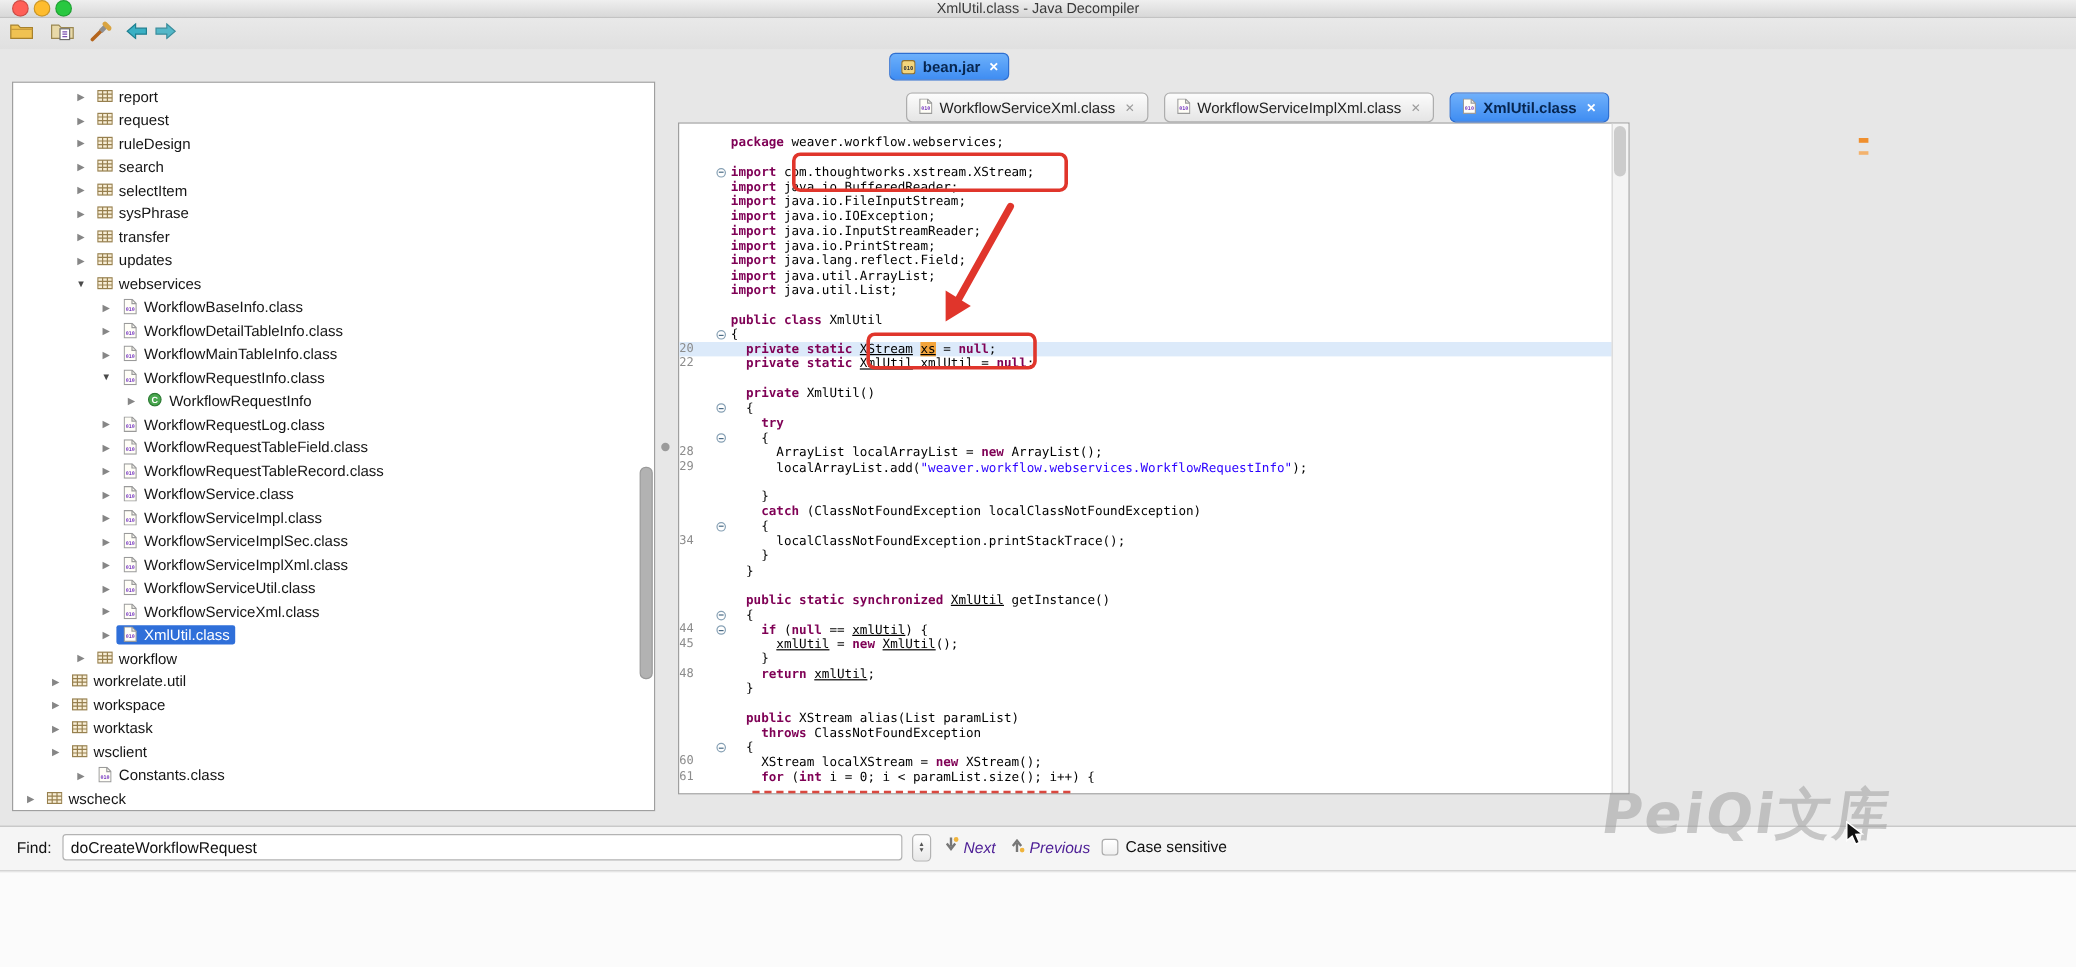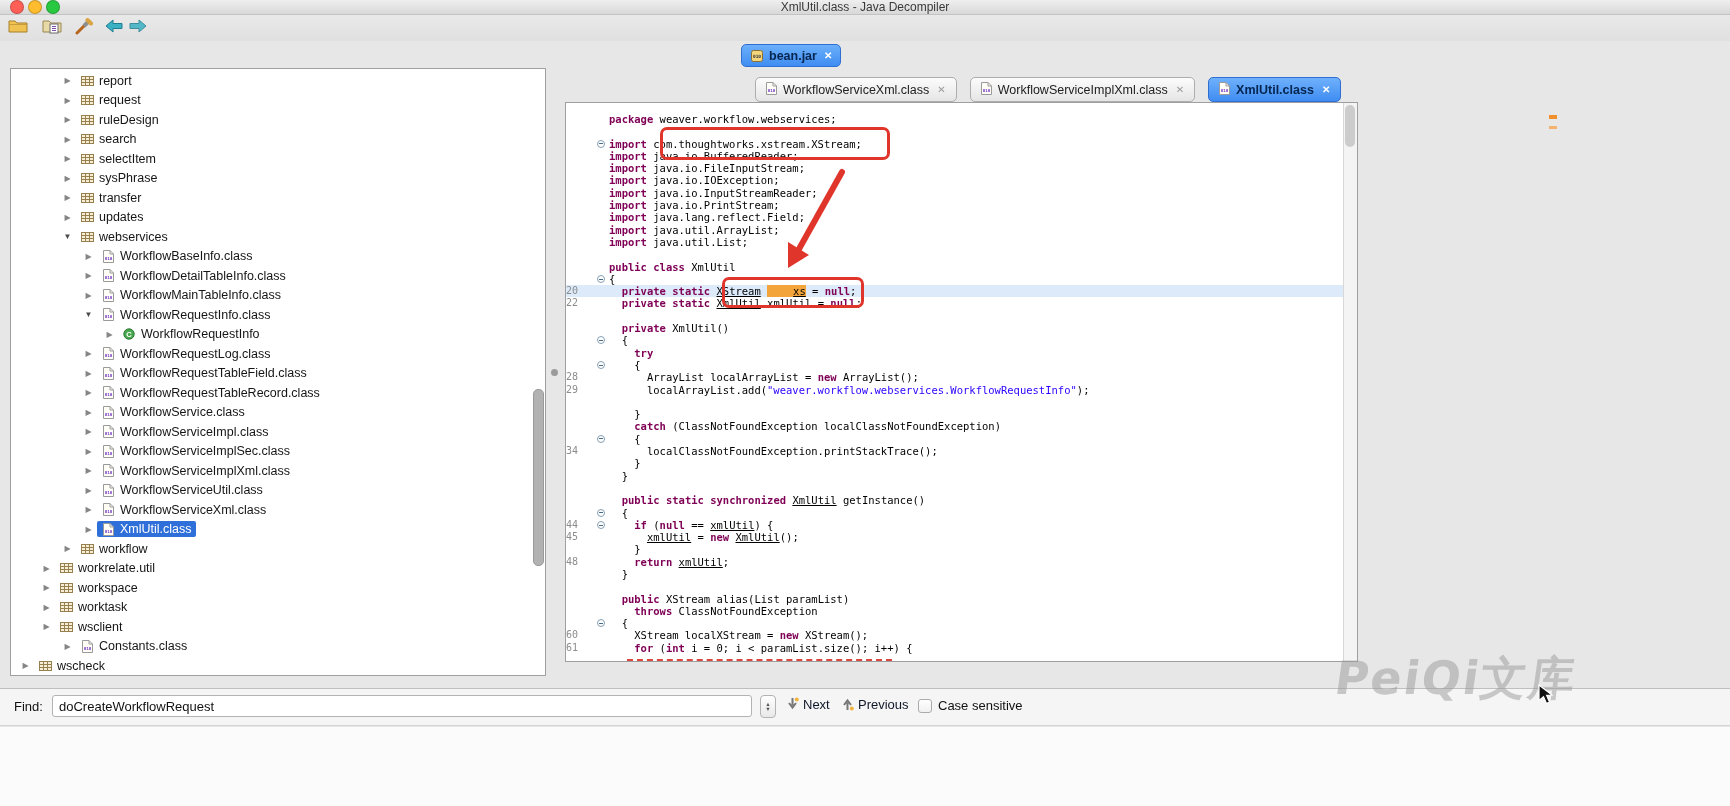--- a/index.html
+++ b/index.html
@@ -20,21 +20,21 @@
   
   .jarrow{position:absolute;left:0;top:41px;width:100%;height:27px;}
   .jartab{position:absolute;left:741px;top:3px;height:21px;display:inline-flex;align-items:center;gap:5px;padding:0 8px;border-radius:5px;background:linear-gradient(#6cb0fb,#3f8df2);border:1px solid #2e6fd1;font-size:12.5px;font-weight:bold;color:#07264f;}
   .jarclose{color:#fff;font-size:10px;margin-left:2px;}
 
   
   .treepanel{position:absolute;left:10px;top:68px;width:536px;height:608px;background:#fff;border:1px solid #9f9f9f;overflow:hidden;padding-top:2px;box-sizing:border-box;}
   .tree-row{height:19.5px;display:flex;align-items:center;font-size:12.5px;color:#151515;white-space:nowrap;}
   .tarrow{width:17px;text-align:center;font-size:8px;color:#868686;flex:none;}
   .tarrow.open{color:#4a4a4a;}
-  .tnode{display:inline-flex;align-items:center;gap:5px;padding:1px 4px;border-radius:2px;}
+  .tnode{display:inline-flex;align-items:flex-start;gap:5px;padding:1px 4px;border-radius:2px;}
   .tnode.sel{background:#2f6fd9;color:#fff;}
   .ticon{display:inline-flex;width:14px;justify-content:center;}
   .tscroll{position:absolute;right:1px;top:320px;width:9px;height:175px;background:#b2b2b2;border:1px solid #9a9a9a;border-radius:5px;}
   .splitdot{position:absolute;left:551px;top:369px;width:7px;height:7px;border-radius:50%;background:#9b9b9b;}
 
   
   .etabbar{position:absolute;left:755px;top:77px;height:25px;display:flex;align-items:flex-end;z-index:2;}
   .etab{display:inline-flex;align-items:center;gap:6px;height:23px;padding:0 10px;margin-right:13px;border:1px solid #adadad;border-radius:5px;background:linear-gradient(#fcfcfc,#e5e5e5);font-size:12.5px;color:#222;white-space:nowrap;}
   .etab.active{background:linear-gradient(#6fb0fb,#3f8df2);border-color:#2e6fd1;color:#06254f;font-weight:bold;}
   .etclose{font-size:10px;color:#9a9a9a;margin-left:2px;}
@@ -46,32 +46,32 @@
   .crow{display:flex;height:12.3px;line-height:12.3px;font-family:"DejaVu Sans Mono",monospace;font-size:10.5px;white-space:pre;}
   .crow.cur{background:#dceafa;}
   .cnum{width:26px;text-align:left;color:#8c8c8c;font-size:10px;flex:none;}
   .cfold{width:17px;flex:none;display:flex;justify-content:center;align-items:center;}
   .foldmark{width:8px;height:8px;border:1px solid #86a0b4;border-radius:50%;position:relative;background:#fff;box-sizing:border-box;}
   .foldmark::after{content:"";position:absolute;left:1px;right:1px;top:2.6px;height:1px;background:#4a6b85;}
   .ctext{flex:1;color:#000;}
   .sg-k{color:#7f0055;font-weight:bold;}
   .sg-s{color:#2a00ff;}
   .sg-r{text-decoration:underline;}
-  .sg-h{background:#f3a43b;text-decoration:underline;padding-left:26px;}
+  .sg-h{background:#f3a43b;text-decoration:underline;}
   .vscroll{position:absolute;right:0;top:0;width:13px;bottom:0;background:#f4f4f4;border-left:1px solid #d8d8d8;}
   .vthumb{position:absolute;left:1px;top:2px;width:10px;height:42px;background:#cccccc;border-radius:5px;}
   .tick1{position:absolute;left:1549px;top:115px;width:8px;height:4px;background:#ef8f2e;z-index:4;}
   .tick2{position:absolute;left:1549px;top:126px;width:8px;height:3px;background:#f3b26d;z-index:4;}
 
   
   .findbar{position:absolute;left:0;top:688px;width:100%;height:38px;background:#f5f5f5;border-top:1px solid #bfbfbf;border-bottom:1px solid #d4d4d4;box-sizing:border-box;}
   .flabel{position:absolute;left:14px;top:10px;font-size:13px;color:#111;}
   .finput{position:absolute;left:52px;top:6px;width:700px;height:22px;border:1px solid #b3b3b3;border-radius:3px;font-size:13px;padding:0 6px;font-family:"Liberation Sans",sans-serif;color:#111;background:#fff;box-sizing:border-box;}
   .stepper{position:absolute;left:760px;top:6px;width:16px;height:23px;border:1px solid #b3b3b3;border-radius:4px;background:linear-gradient(#ffffff,#e8e8e8);display:flex;flex-direction:column;align-items:center;justify-content:center;font-size:5.5px;line-height:5px;color:#555;box-sizing:border-box;}
-  .fgroup{position:absolute;top:8px;display:flex;align-items:flex-start;gap:4px;font-size:13px;color:#0f172a;}
+  .fgroup{position:absolute;top:8px;display:flex;align-items:flex-end;gap:4px;font-size:13px;color:#4c1d95;font-style:italic;}
   .fnext{left:786px;}
   .fprev{left:841px;}
   .fcase{position:absolute;left:918px;top:9px;display:flex;align-items:center;gap:6px;font-size:13px;color:#111;}
   .checkbox{width:14px;height:14px;border:1px solid #ababab;border-radius:3px;background:linear-gradient(#fff,#f0f0f0);box-sizing:border-box;}
   .bottomstrip{position:absolute;left:0;top:727px;width:100%;height:79px;background:#fbfbfb;}
 
   
   .annot{position:absolute;z-index:55;pointer-events:none;}
   .abox1{left:660px;top:127px;width:224px;height:27px;border:3px solid #e0352b;border-radius:7px;}
   .abox2{left:722px;top:277px;width:136px;height:25px;border:3px solid #e0352b;border-radius:7px;}

